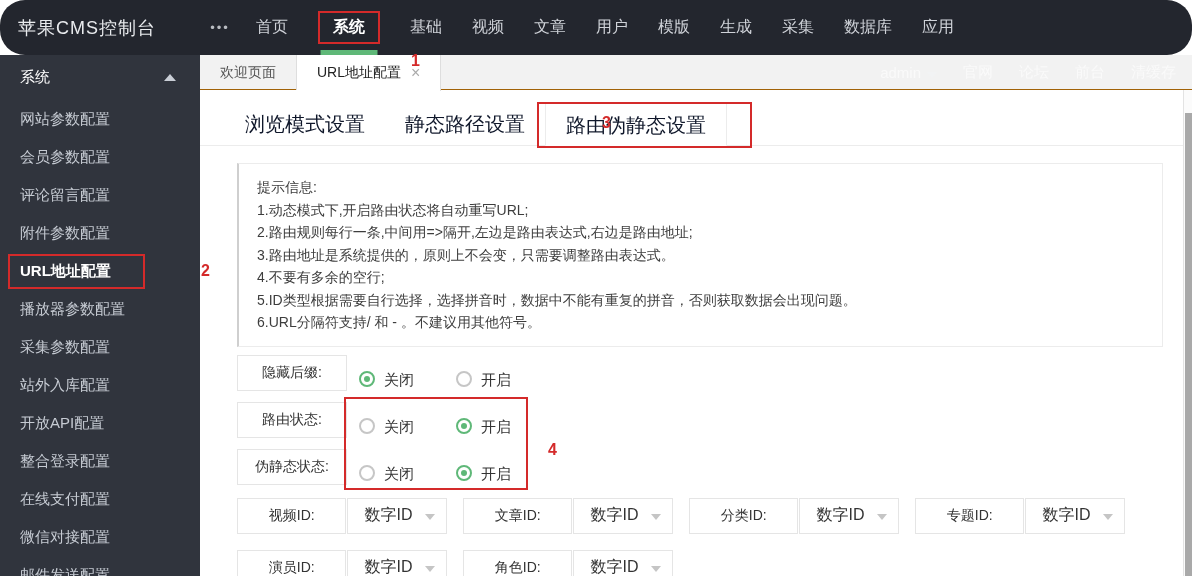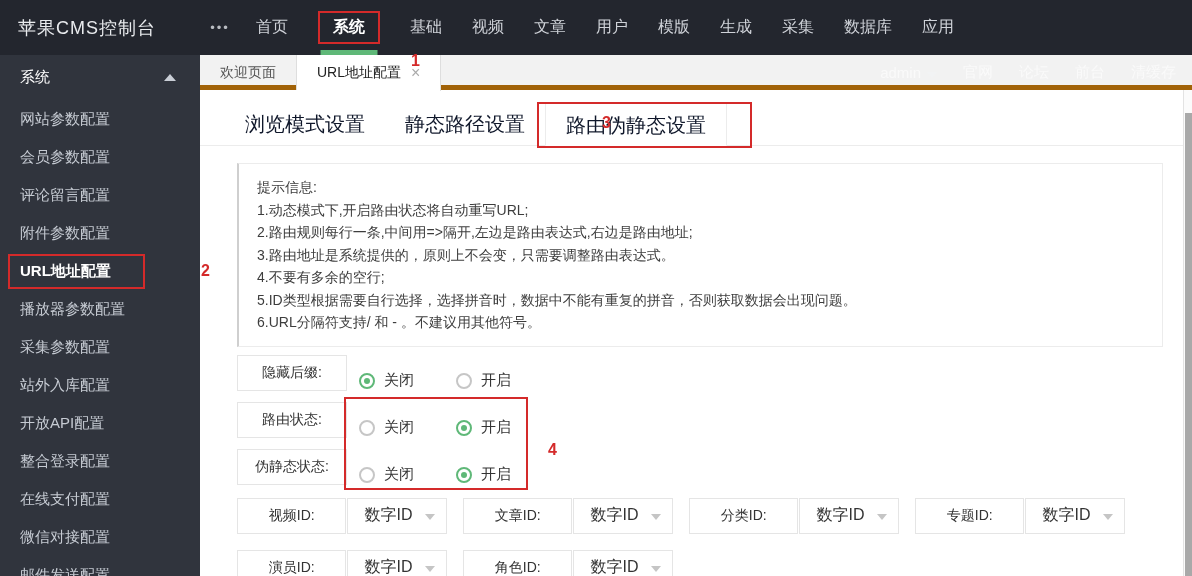--- a/index.html
+++ b/index.html
@@ -6,21 +6,21 @@
   html,body { width:1192px; height:576px; }
   body {
     position:relative; overflow:hidden; background:#fff;
     font-family:"Liberation Sans","DejaVu Sans",sans-serif;
     font-size:14px; color:#333;
   }
   ul { list-style:none; }
 
   
   .header { position:absolute; left:0; top:0; width:1192px; height:55px;
-            background:#23262e; display:flex; align-items:center; z-index:5; }
+            background:#23262e; display:flex; align-items:center; z-index:5;border-radius:25px; }
   .logo { width:200px; padding-left:18px; font-size:18px; color:#e9ebee; letter-spacing:1px; }
   .more-dots { color:#b9bcc2; font-size:13px; letter-spacing:2px; width:40px; text-align:center; }
   .topnav { display:flex; height:55px; margin-left:16px; }
   .topnav li { position:relative; height:55px; display:flex; align-items:center;
                margin-right:30px; font-size:16px; color:#cfd2d8; cursor:pointer; }
   .topnav li.active { color:#fff; font-weight:bold; }
   .topnav li.active .nav-frame { border:2px solid #d42a2a; padding:4px 13px; }
   .topnav li.active::after { content:""; position:absolute; left:50%; transform:translateX(-50%);
                bottom:0; width:57px; height:5px; background:#5FB878; }
 
@@ -32,21 +32,21 @@
   .caret-up { width:0; height:0; border-left:6px solid transparent; border-right:6px solid transparent;
               border-bottom:7px solid #c9ced6; }
   .side-list li { position:relative; height:38px; line-height:38px; padding-left:20px;
                   color:#c6cbd3; font-size:15px; cursor:pointer; white-space:nowrap; }
   .side-list li.active { color:#fff; font-weight:bold; }
   .side-red-frame { position:absolute; left:8px; top:2px; width:137px; height:35px;
                     border:2px solid #d42a2a; pointer-events:none; }
 
   
   .tabbar { position:absolute; left:200px; top:55px; width:992px; height:35px;
-            background:#f2f2f2; border-bottom:5px solid #a16207; display:flex; z-index:3; }
+            background:#f2f2f2; border-bottom:1px solid #a16207; display:flex; z-index:3; }
   .tab { height:35px; display:flex; align-items:center; padding:0 20px;
          font-size:14px; color:#555; cursor:pointer; border-right:1px solid #dedede; }
   .tab.active { background:#fff; color:#222; height:36px; }
   .tab-close { margin-left:10px; color:#aaa; font-size:16px; line-height:1; cursor:pointer; }
   .top-links { position:absolute; right:16px; top:0; height:35px; display:flex;
                align-items:center; color:#fafafa; font-size:15px; }
   .top-links .lnk { margin-left:26px; cursor:pointer; }
   .user-caret { display:inline-block; width:0; height:0; margin-left:6px;
                 border-left:5px solid transparent; border-right:5px solid transparent;
                 border-top:6px solid #f2f3f4; }
@@ -65,21 +65,21 @@
 
   .notice { margin:17px 20px 0 37px; border:1px solid #ececec; border-left:2px solid #cfcfcf;
             padding:12px 18px 12px 18px; background:#fff; }
   .notice p { font-size:14px; color:#3d3d3d; line-height:22.5px; }
 
   .form-rows { position:relative; margin:8px 0 0 37px; }
   .form-row { display:flex; align-items:stretch; margin-bottom:11px; height:36px; }
   .label-box { width:110px; border:1px solid #e5e5e5; display:flex; align-items:center;
                justify-content:center; font-size:14px; color:#333; background:#fff; }
   .radio-group { display:flex; align-items:center; margin-left:12px; }
-  .radio-opt { display:flex; align-items:center; margin-right:42px; cursor:pointer;margin-top:16px; }
+  .radio-opt { display:flex; margin-right:42px; cursor:pointer;margin-top:16px; }
   .radio { width:16px; height:16px; border:2px solid #c6c6c6; border-radius:50%;
            background:#fff; position:relative; }
   .radio.checked { border-color:#5FB878; }
   .radio.checked::after { content:""; position:absolute; left:3px; top:3px; width:6px; height:6px;
            border-radius:50%; background:#5FB878; }
   .radio-label { margin-left:9px; font-size:15px; color:#333; }
   .rows-red-frame { position:absolute; left:107px; top:42px; width:184px; height:93px;
            border:2px solid #d42a2a; pointer-events:none; z-index:2; }
 
   .id-grid { margin:13px 0 0 37px; display:grid; grid-template-columns:repeat(4,210px);

